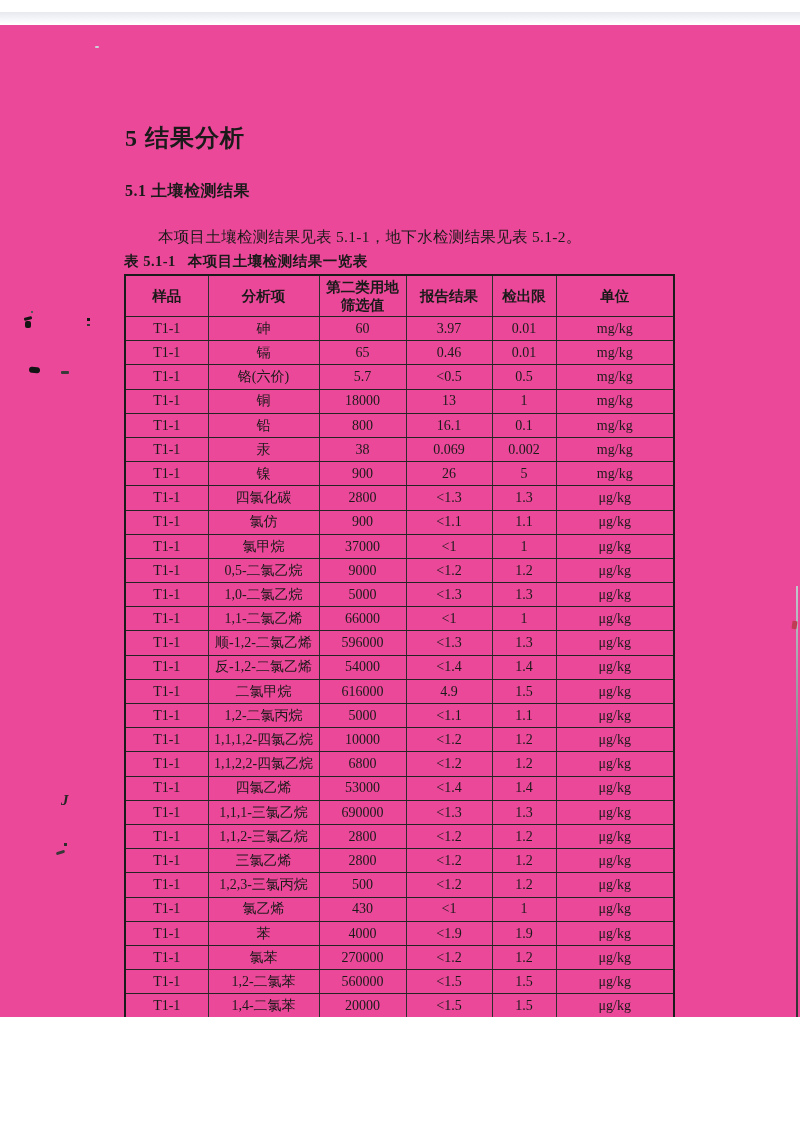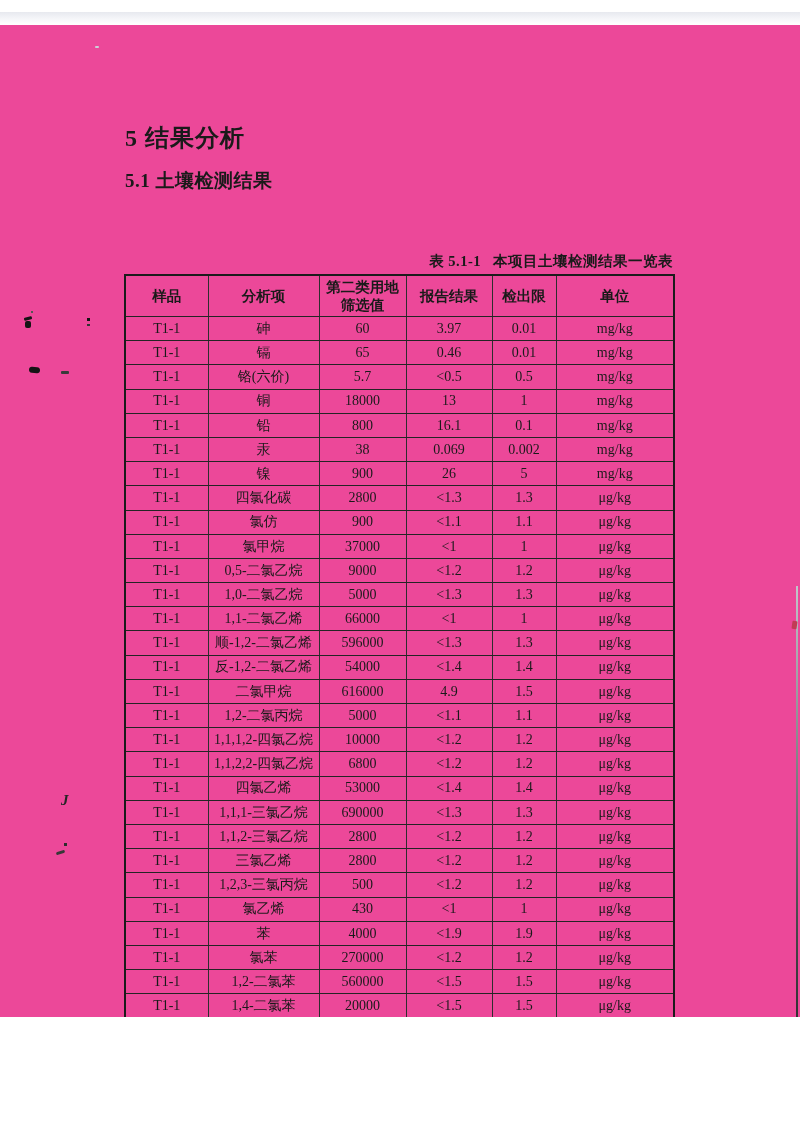--- a/index.html
+++ b/index.html
@@ -11,30 +11,30 @@
   }
   .top-noise{
     position:absolute;left:0;top:0;width:800px;height:13px;
     background:linear-gradient(180deg,#e7e9ef 0%,#f3f4f8 45%,#fdfdfe 85%,#ffffff 100%);
   }
   .heading{
     position:absolute;left:125px;top:110px;
     font-size:24px;font-weight:bold;letter-spacing:1px;
   }
   .subheading{
-    position:absolute;left:125px;top:156px;
-    font-size:19px;font-weight:bold;letter-spacing:0.5px;
+    position:absolute;left:125px;top:169px;
+    font-size:16px;font-weight:bold;letter-spacing:0.5px;
   }
   .paragraph{
     position:absolute;left:158px;top:215px;width:520px;
     font-size:15.5px;letter-spacing:0.3px;
   }
   .caption{
     position:absolute;left:124px;top:240px;width:549px;
-    text-align:right;font-size:14.5px;font-weight:bold;letter-spacing:0.5px;
+    text-align:left;font-size:14.5px;font-weight:bold;letter-spacing:0.5px;
   }
   .caption .cap-title{margin-left:12px;}
   table.results{
     position:absolute;left:124px;top:262px;width:549px;
     border-collapse:collapse;table-layout:fixed;
     border:2.2px solid #1b1b1b;
     font-size:14px;
     font-family:Liberation Serif, serif;
   }
   table.results th, table.results td{
@@ -88,20 +88,21 @@
 <body>
 
 <div class="page">
 
   <div class="top-noise"></div>
 
   <div class="heading">5 结果分析</div>
 
   <div class="subheading">5.1 土壤检测结果</div>
 
+  <div class="paragraph">本项目土壤检测结果见表 5.1-1，地下水检测结果见表 5.1-2。</div>
 
   <div class="caption">
     <span class="cap-label">表 5.1-1</span><span class="cap-title">本项目土壤检测结果一览表</span>
   </div>
 
   <table class="results">
     <colgroup>
       <col class="col-sample">
         <col class="col-analyte">
         <col class="col-screen">

